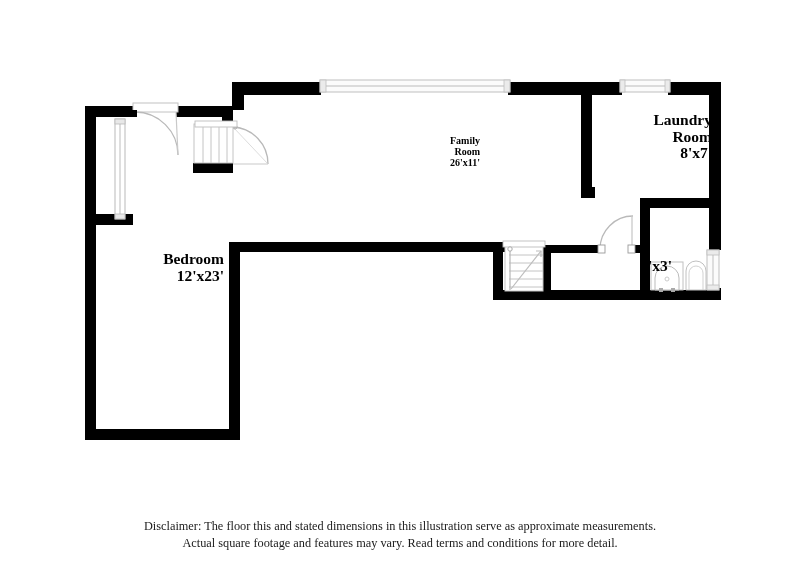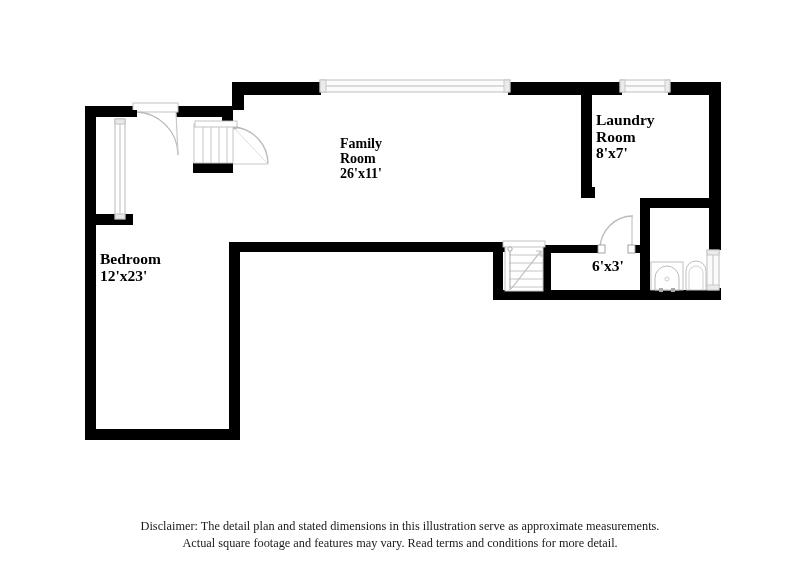--- a/index.html
+++ b/index.html
@@ -16,33 +16,33 @@
   }
   #floorplan-canvas {
     position: absolute;
     left: 0;
     top: 0;
     width: 800px;
     height: 582px;
   }
   .room-label {
     position: absolute;
-    text-align: left;
+    text-align: right;
     font-family: "Liberation Serif", serif;
     font-weight: bold;
     color: #000000;
     line-height: 1.08;
     white-space: pre;
     letter-spacing: 0px;
   }
   #family-room-label {
     left: 340px;
     top: 136px;
     width: 140px;
-    font-size: 14px;
+    font-size: 10px;
   }
   #laundry-room-label {
     left: 596px;
     top: 112px;
     width: 116px;
     font-size: 15.5px;
   }
   #bedroom-label {
     left: 100px;
     top: 251px;
@@ -241,15 +241,15 @@
 Room
 26'x11'</div>
 <div class="room-label" id="laundry-room-label">Laundry
 Room
 8'x7'</div>
 <div class="room-label" id="bedroom-label">Bedroom
 12'x23'</div>
 <div class="room-label" id="bath-label">6'x3'</div>
 
 <div id="disclaimer">
-  <span class="line">Disclaimer: The detail plan and stated dimensions in this illustration serve as approximate measurements.</span>
+  <span class="line">Disclaimer: The floor this and stated dimensions in this illustration serve as approximate measurements.</span>
   <span class="line">Actual square footage and features may vary. Read terms and conditions for more detail.</span>
 </div>
 
 </body></html>

